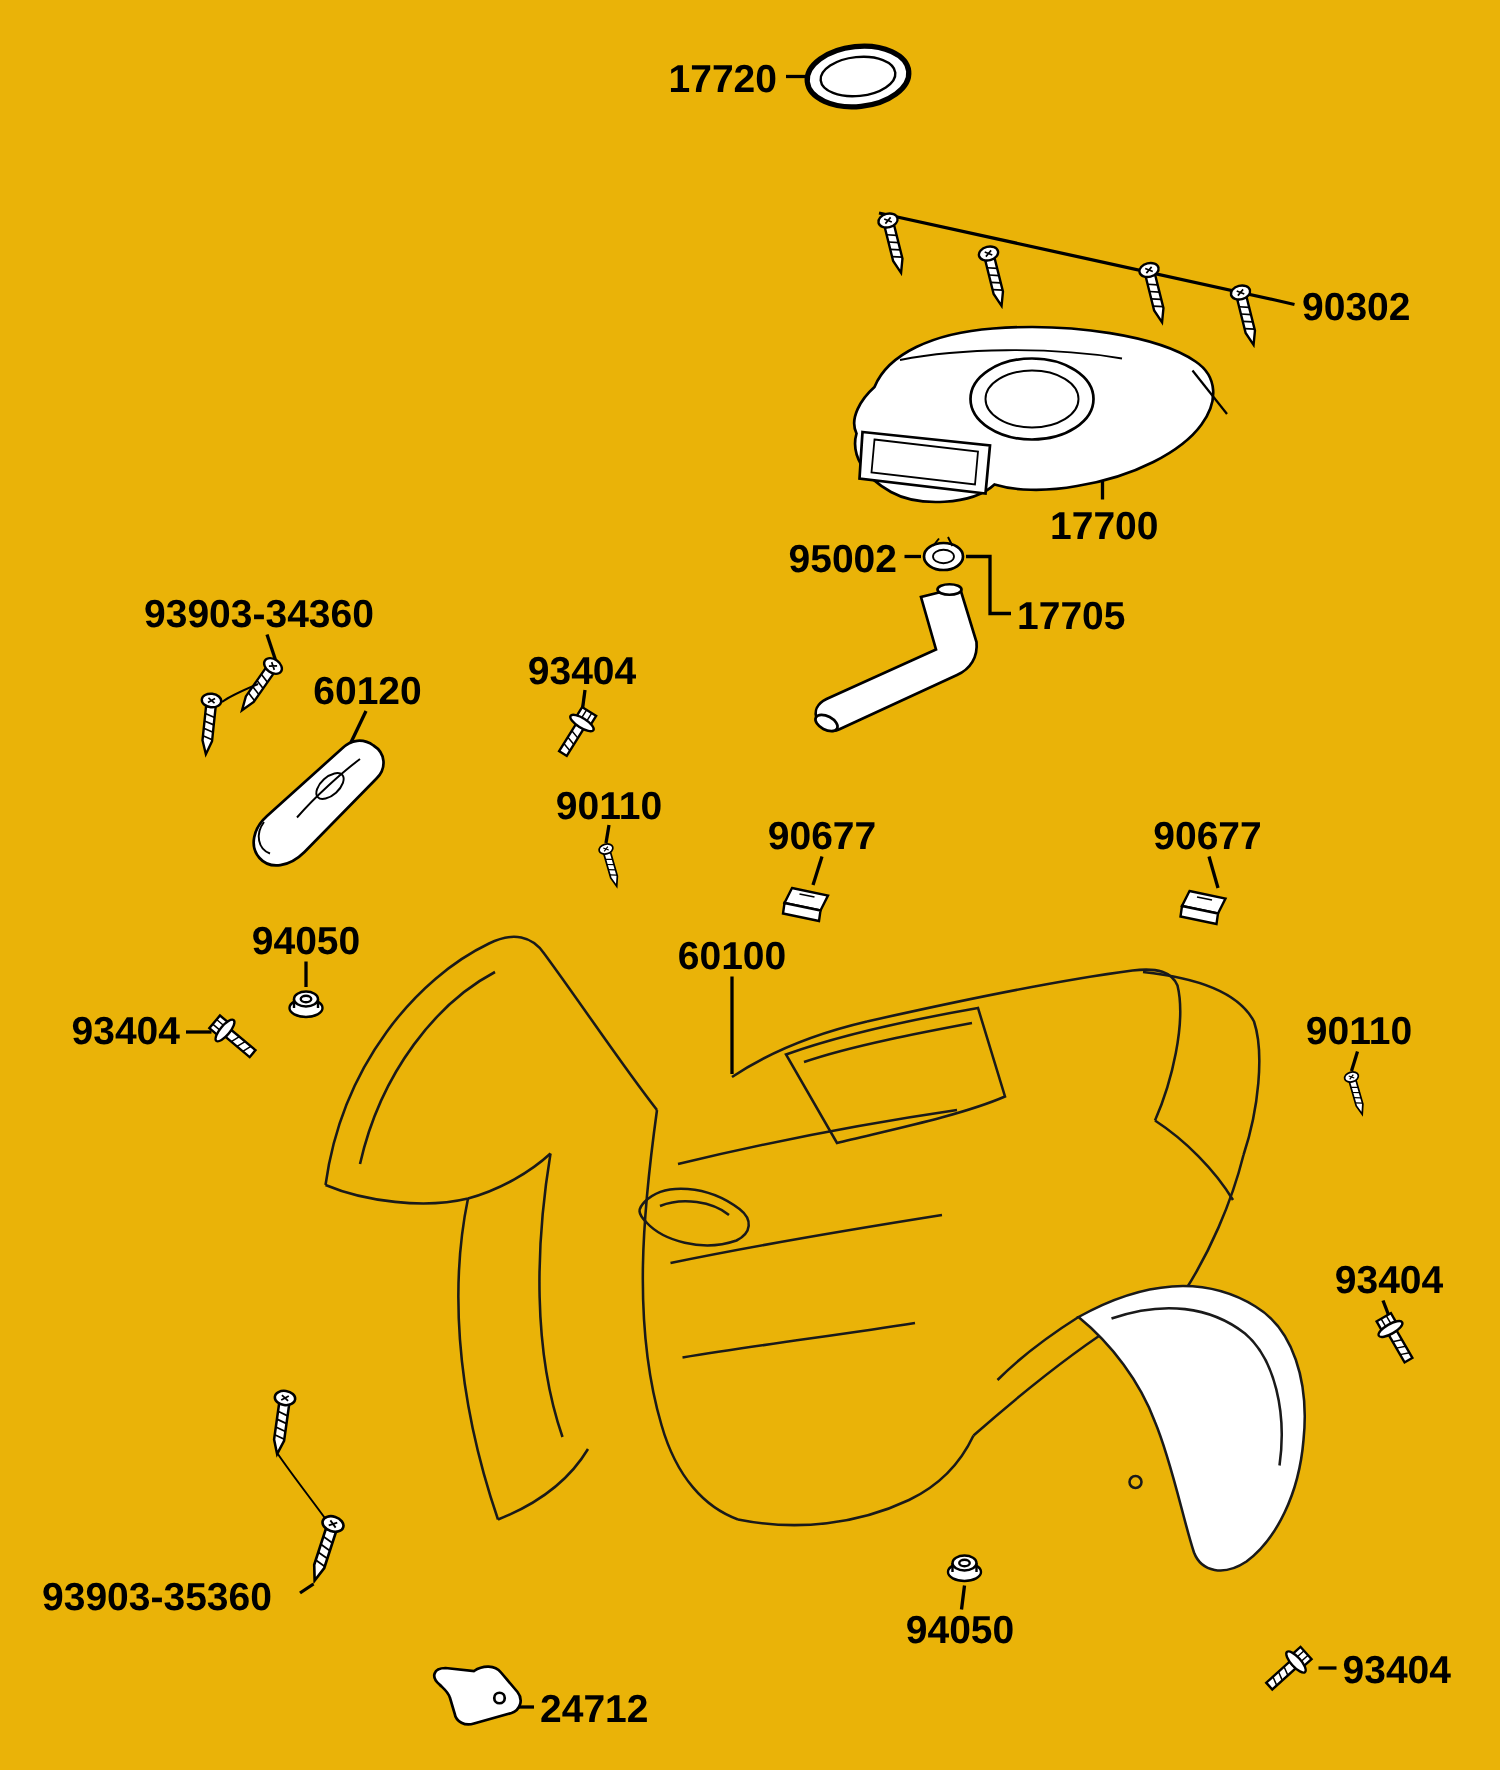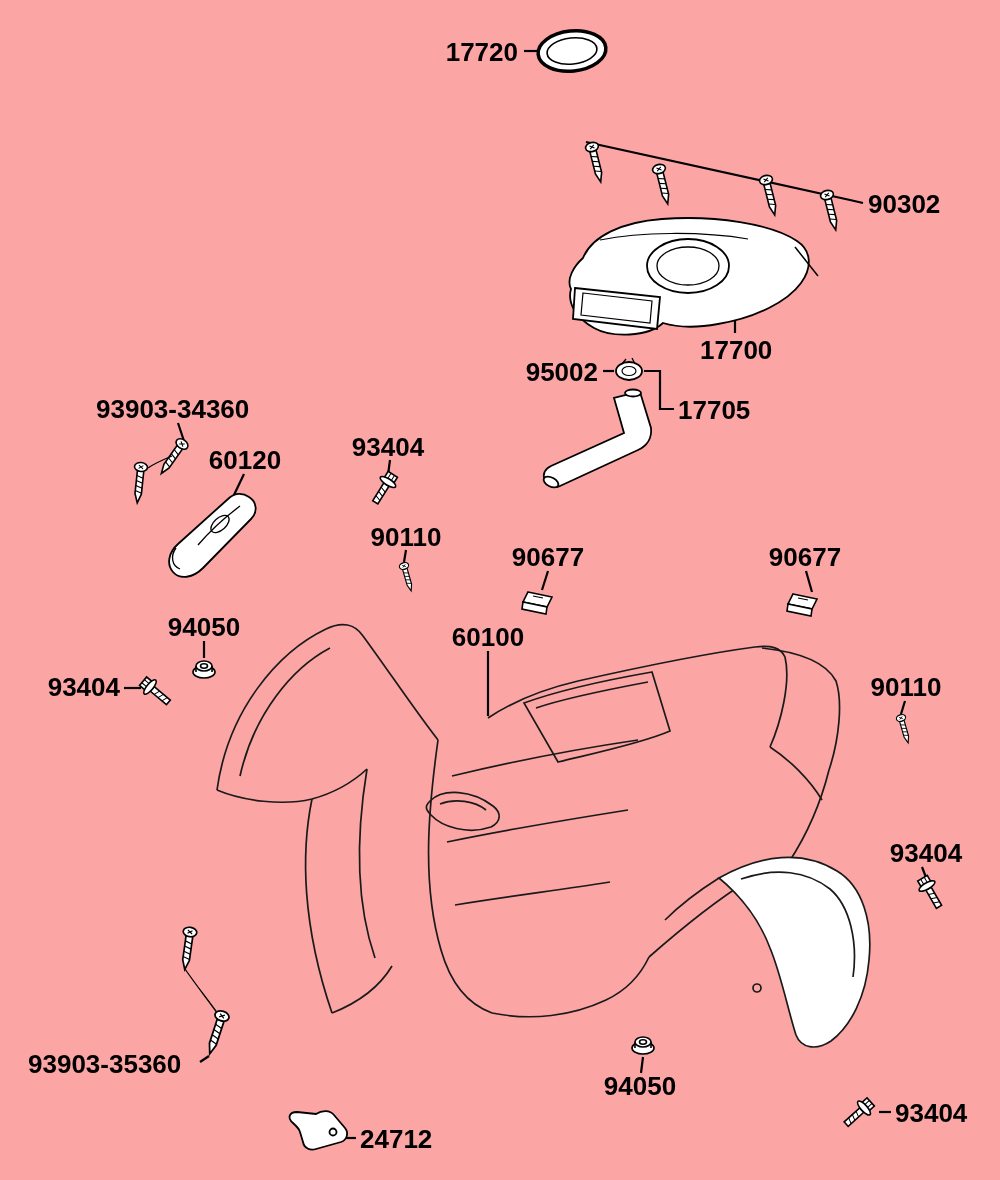--- a/index.html
+++ b/index.html
@@ -1,16 +1,16 @@
 <!DOCTYPE html>
 <html><head>
 <meta charset="utf-8">
 <style>
   html,body{margin:0;padding:0;background:#ffffff;}
-  .canvas{position:relative;width:1000px;height:1180px;background:#fca5a5;overflow:hidden;}
+  .canvas{position:relative;width:1000px;height:1180px;background:#eab308;overflow:hidden;}
   svg{position:absolute;left:0;top:0;}
   text.pl{font-family:"Liberation Sans",sans-serif;font-weight:bold;font-size:26px;fill:#000;}
   .ld{stroke:#000;stroke-width:2.2;fill:none;}
   .thin{stroke:#000;stroke-width:1.3;fill:none;}
   .part{stroke:#000;fill:#fff;}
 </style>
 </head>
 <body>
 
 <div class="canvas">

